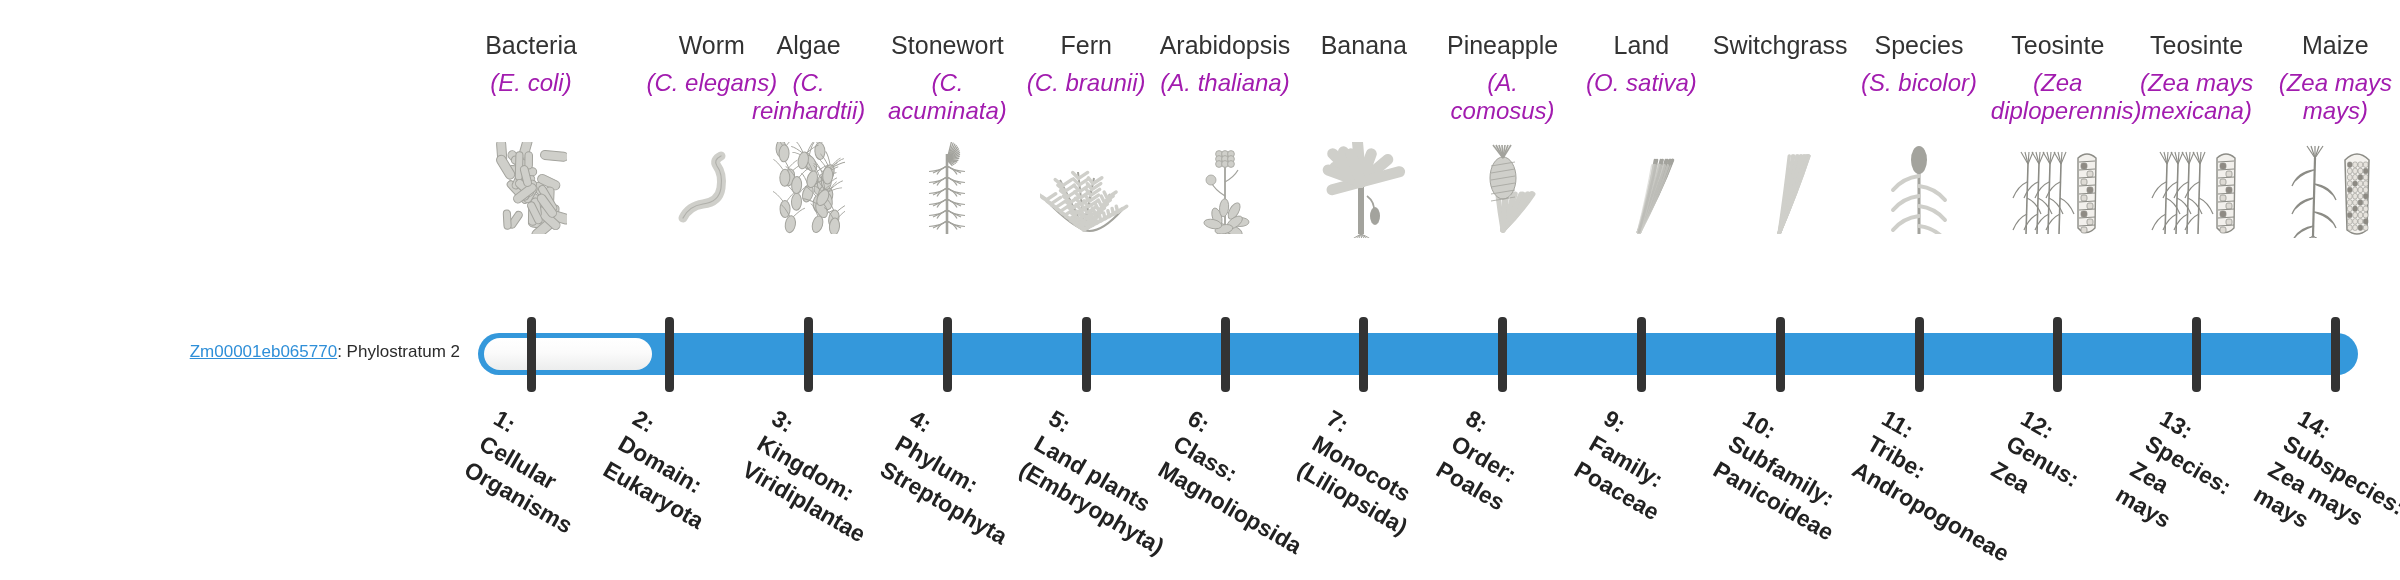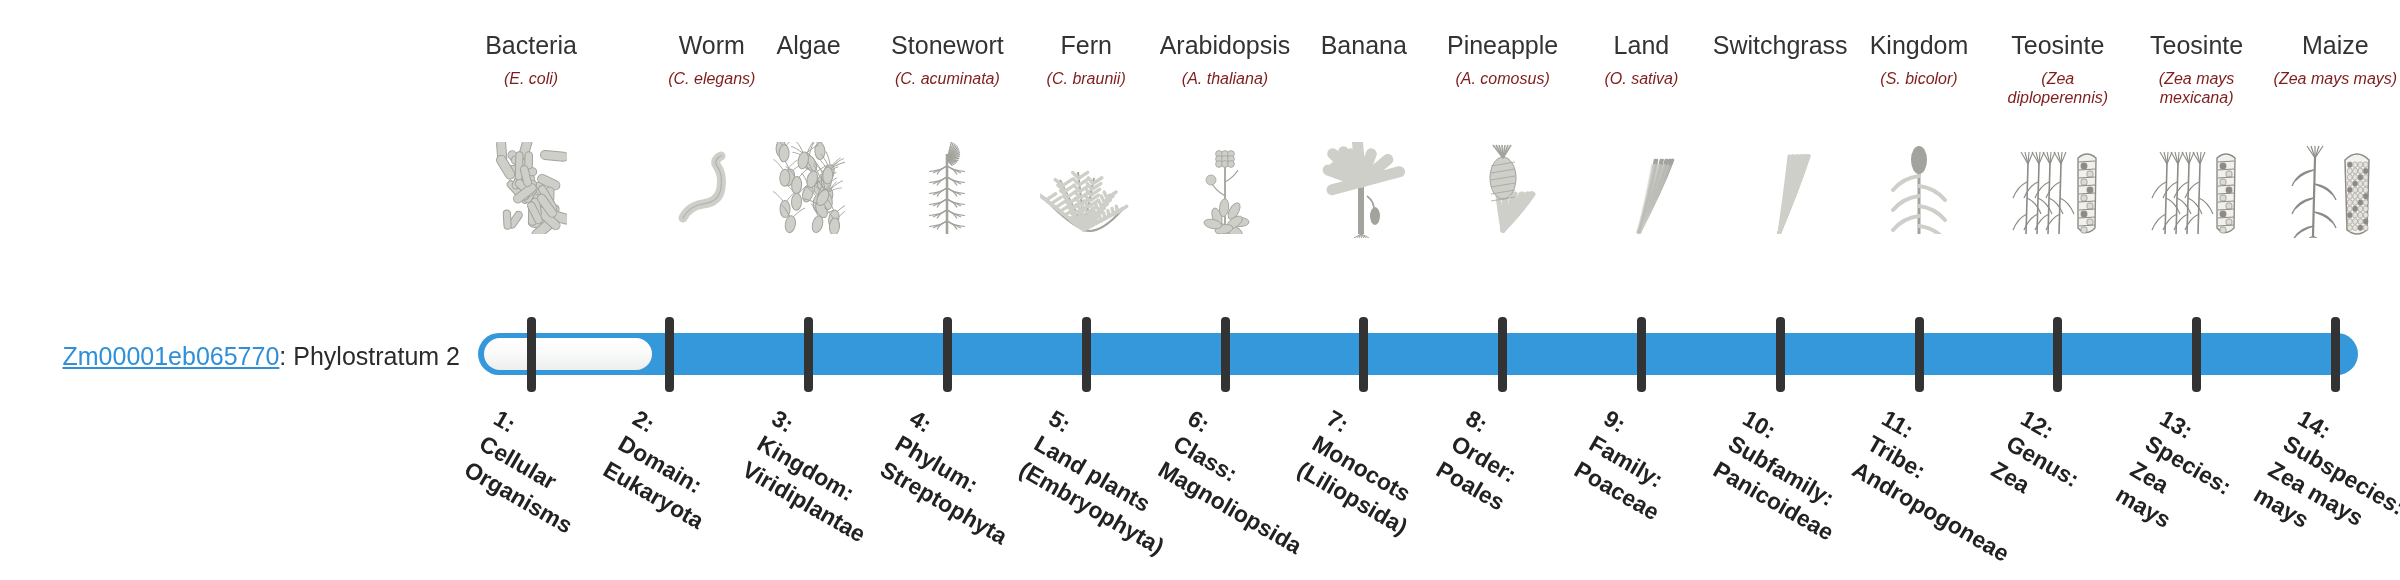--- a/index.html
+++ b/index.html
@@ -18,21 +18,21 @@
     background: #ffffff;
   }
 
   
   .gene-label {
     position: absolute;
     left: 40px;
     top: 342px;
     width: 420px;
     text-align: right;
-    font-size: 25px;
+    font-size: 17px;
     color: #2b2b2b;
     white-space: nowrap;
   }
   .gene-id {
     color: #2f8fd8;
     text-decoration: underline;
   }
 
   
   .species-row {
@@ -45,23 +45,23 @@
     top: 30px;
     text-align: center;
   }
   .sp-common {
     font-size: 25px;
     color: #333333;
     line-height: 1.22;
     white-space: nowrap;
   }
   .sp-sci {
-    font-size: 16px;
+    font-size: 24px;
     font-style: italic;
-    color: #7f1d1d;
+    color: #a21caf;
     line-height: 1.2;
     margin-top: 8px;
     padding: 0 2px;
   }
   .sp-art {
     position: absolute;
     left: 50%;
     transform: translateX(-50%);
     top: 112px;
     height: 92px;
@@ -236,20 +236,21 @@
         <div class="sp-sci">(C. elegans)</div>
         <div class="sp-art">
           <svg width="86" height="92" viewBox="0 0 86 92">
       <path d="M14 76 q 6 -12 20 -14 q 16 -2 18 -16 q 2 -14 -4 -22 q -4 -6 4 -10" stroke="#cfcfca" stroke-width="9" fill="none" stroke-linecap="round"></path>
       <path d="M14 76 q 6 -12 20 -14 q 16 -2 18 -16 q 2 -14 -4 -22 q -4 -6 4 -10" stroke="#a3a39d" stroke-width="1.2" fill="none" stroke-linecap="round" opacity="0.7"></path>
     </svg>
         </div>
       </div>
       <div class="species-col" style="left: 739.6px; width: 138px;">
         <div class="sp-common">Algae</div>
+        <div class="sp-sci">(C. reinhardtii)</div>
         <div class="sp-art">
           <svg width="72" height="92" viewBox="0 0 72 92">
             <g transform="translate(46.892246323637664 9.092972841113806) rotate(-2.628468442708254)">
         <ellipse rx="5" ry="8.5" fill="#cfcfca" stroke="#a3a39d" stroke-width="1"></ellipse>
         <path d="M-2 -8 q -6 -8 -10 -10 M2 -8 q 6 -8 10 -10" stroke="#a3a39d" stroke-width="0.9" fill="none"></path>
       </g>
             <g transform="translate(12.046112521085888 67.04043118655682) rotate(-1.1291749309748411)">
         <ellipse rx="5" ry="8.5" fill="#cfcfca" stroke="#a3a39d" stroke-width="1"></ellipse>
         <path d="M-2 -8 q -6 -8 -10 -10 M2 -8 q 6 -8 10 -10" stroke="#a3a39d" stroke-width="0.9" fill="none"></path>
       </g>
@@ -637,21 +638,21 @@
             <path d="M38 92 q 17.345348157755215 -42 28.90891359625869 -78" stroke="#cfcfca" stroke-width="3.4" fill="none" stroke-linecap="round"></path>
             <path d="M38 92 q 16.3135401666597 -42 27.1892336110995 -78" stroke="#cfcfca" stroke-width="3.4" fill="none" stroke-linecap="round"></path>
             <path d="M38 92 q 14.834271395196282 -42 24.72378565866047 -78" stroke="#cfcfca" stroke-width="3.4" fill="none" stroke-linecap="round"></path>
             <path d="M38 92 q 12.948116406095721 -42 21.580194010159534 -78" stroke="#cfcfca" stroke-width="3.4" fill="none" stroke-linecap="round"></path>
             <path d="M38 92 q 10.706810161524144 -42 17.84468360254024 -78" stroke="#cfcfca" stroke-width="3.4" fill="none" stroke-linecap="round"></path>
             <path d="M38 92 q 8.171828995311843 -42 13.619714992186404 -78" stroke="#cfcfca" stroke-width="3.4" fill="none" stroke-linecap="round"></path>
           </svg>
         </div>
       </div>
       <div class="species-col" style="left: 1850px; width: 138px;">
-        <div class="sp-common">Kingdom</div>
+        <div class="sp-common">Species</div>
         <div class="sp-sci">(S. bicolor)</div>
         <div class="sp-art">
           <svg width="68" height="92" viewBox="0 0 68 92">
             <path d="M34 92 L34 26" stroke="#a3a39d" stroke-width="3" fill="none"></path>
             <path d="M34 34 q -16 2 -26 14" stroke="#cfcfca" stroke-width="4" fill="none" stroke-linecap="round"></path>
             <path d="M34 44 q 16 2 26 14" stroke="#cfcfca" stroke-width="4" fill="none" stroke-linecap="round"></path>
             <path d="M34 54 q -16 2 -26 14" stroke="#cfcfca" stroke-width="4" fill="none" stroke-linecap="round"></path>
             <path d="M34 64 q 16 2 26 14" stroke="#cfcfca" stroke-width="4" fill="none" stroke-linecap="round"></path>
             <path d="M34 74 q -16 2 -26 14" stroke="#cfcfca" stroke-width="4" fill="none" stroke-linecap="round"></path>
             <path d="M34 84 q 16 2 26 14" stroke="#cfcfca" stroke-width="4" fill="none" stroke-linecap="round"></path>

